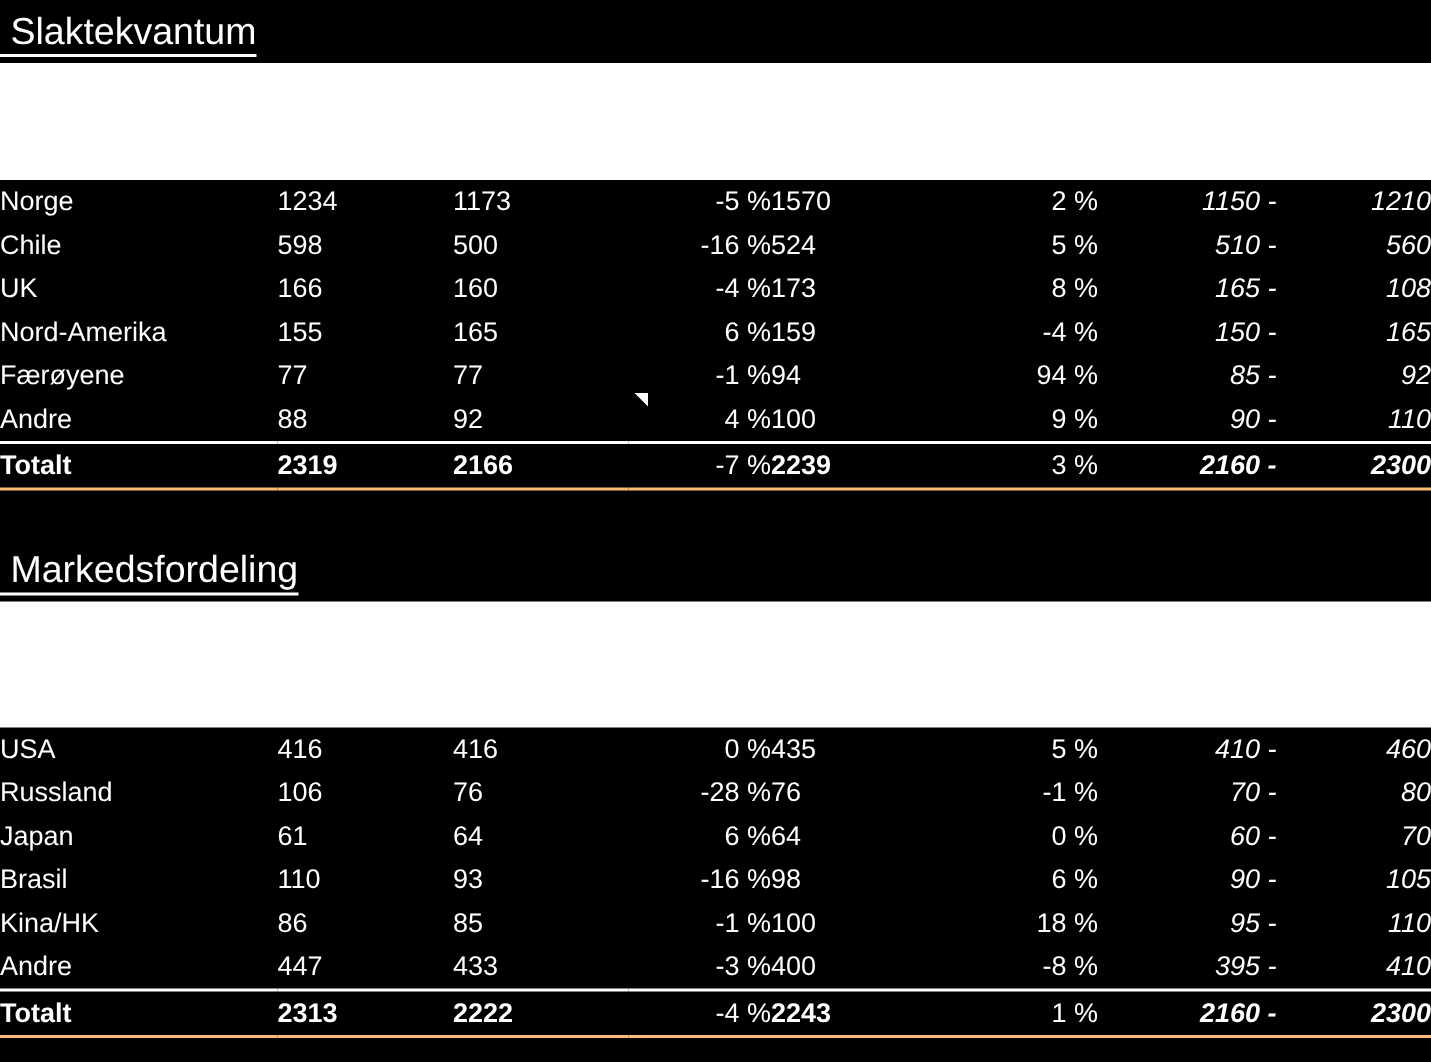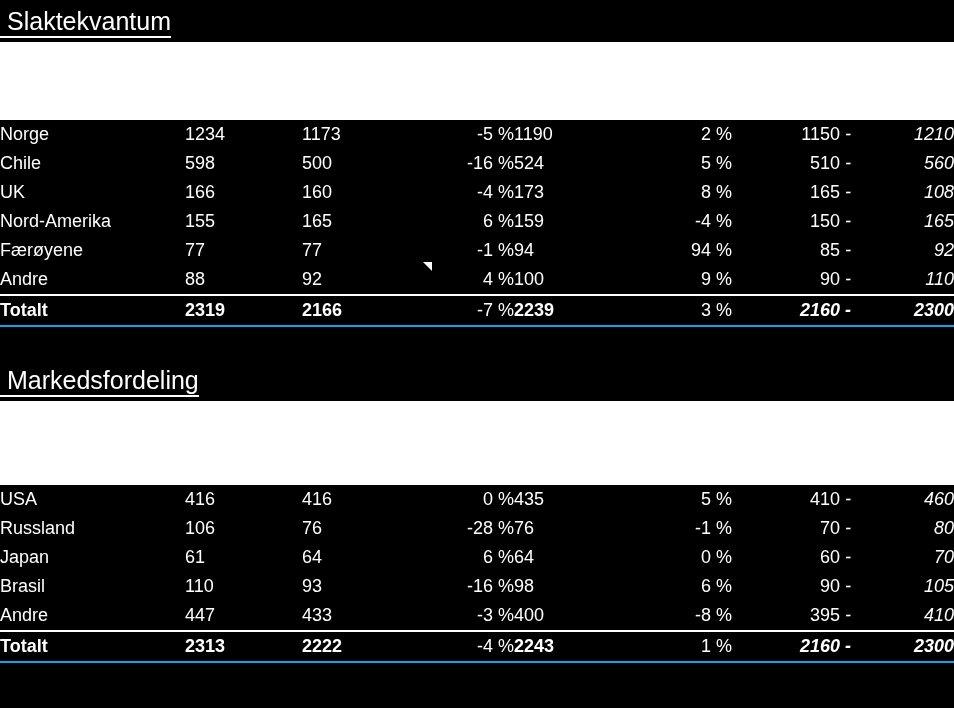--- a/index.html
+++ b/index.html
@@ -72,36 +72,36 @@
   col.c-p1    { width: 95px; }
   col.c-v3    { width: 116px; }
   col.c-p2    { width: 102px; }
   col.c-rlo   { width: 108px; }
   col.c-dash  { width: 16px; }
   col.c-rhi   { width: 98px; }
 
   td.label { text-align: left;  padding-left: 7px; }
   td.num   { text-align: left; padding-right: 11px; }
   td.pct   { text-align: right; padding-right: 12px; }
-  td.rlo   { text-align: right; padding-right: 2px; }
+  td.rlo   { text-align: right; font-style: italic; padding-right: 2px; }
   td.dash  { text-align: center; font-style: italic; }
   td.rhi   { text-align: right; font-style: italic; padding-right: 14px; }
 
   
   tr.total td { font-weight: bold; }
   tr.total td.pct { font-weight: normal; }
   tr.total td.rlo,
   tr.total td.dash,
   tr.total td.rhi { font-weight: bold; font-style: italic; }
 
   tr.total {
     border-top: 2px solid #ffffff;
     border-bottom: 2px solid #ffffff;
   }
-  tr.total td { border-top: 2px solid #ffffff; border-bottom: 2px solid #0ea5e9; }
+  tr.total td { border-top: 2px solid #ffffff; border-bottom: 2px solid #fdba74; }
 
   
   .block-gap { height: 32px; }
 
   
   .cursor-artifact {
     position: absolute;
     left: 423px;
     top: 262px;
     width: 0;
@@ -134,21 +134,21 @@
           <col class="c-rlo">
           <col class="c-dash">
           <col class="c-rhi">
       </colgroup>
       <tbody>
         <tr>
           <td class="label">Norge</td>
           <td class="num">1234</td>
           <td class="num">1173</td>
           <td class="pct">-5 %</td>
-          <td class="num">1190</td>
+          <td class="num">1570</td>
           <td class="pct">2 %</td>
           <td class="rlo">1150</td>
           <td class="dash">-</td>
           <td class="rhi">1210</td>
         </tr>
         <tr>
           <td class="label">Chile</td>
           <td class="num">598</td>
           <td class="num">500</td>
           <td class="pct">-16 %</td>
@@ -278,20 +278,31 @@
           <td class="num">110</td>
           <td class="num">93</td>
           <td class="pct">-16 %</td>
           <td class="num">98</td>
           <td class="pct">6 %</td>
           <td class="rlo">90</td>
           <td class="dash">-</td>
           <td class="rhi">105</td>
         </tr>
         <tr>
+          <td class="label">Kina/HK</td>
+          <td class="num">86</td>
+          <td class="num">85</td>
+          <td class="pct">-1 %</td>
+          <td class="num">100</td>
+          <td class="pct">18 %</td>
+          <td class="rlo">95</td>
+          <td class="dash">-</td>
+          <td class="rhi">110</td>
+        </tr>
+        <tr>
           <td class="label">Andre</td>
           <td class="num">447</td>
           <td class="num">433</td>
           <td class="pct">-3 %</td>
           <td class="num">400</td>
           <td class="pct">-8 %</td>
           <td class="rlo">395</td>
           <td class="dash">-</td>
           <td class="rhi">410</td>
         </tr>

